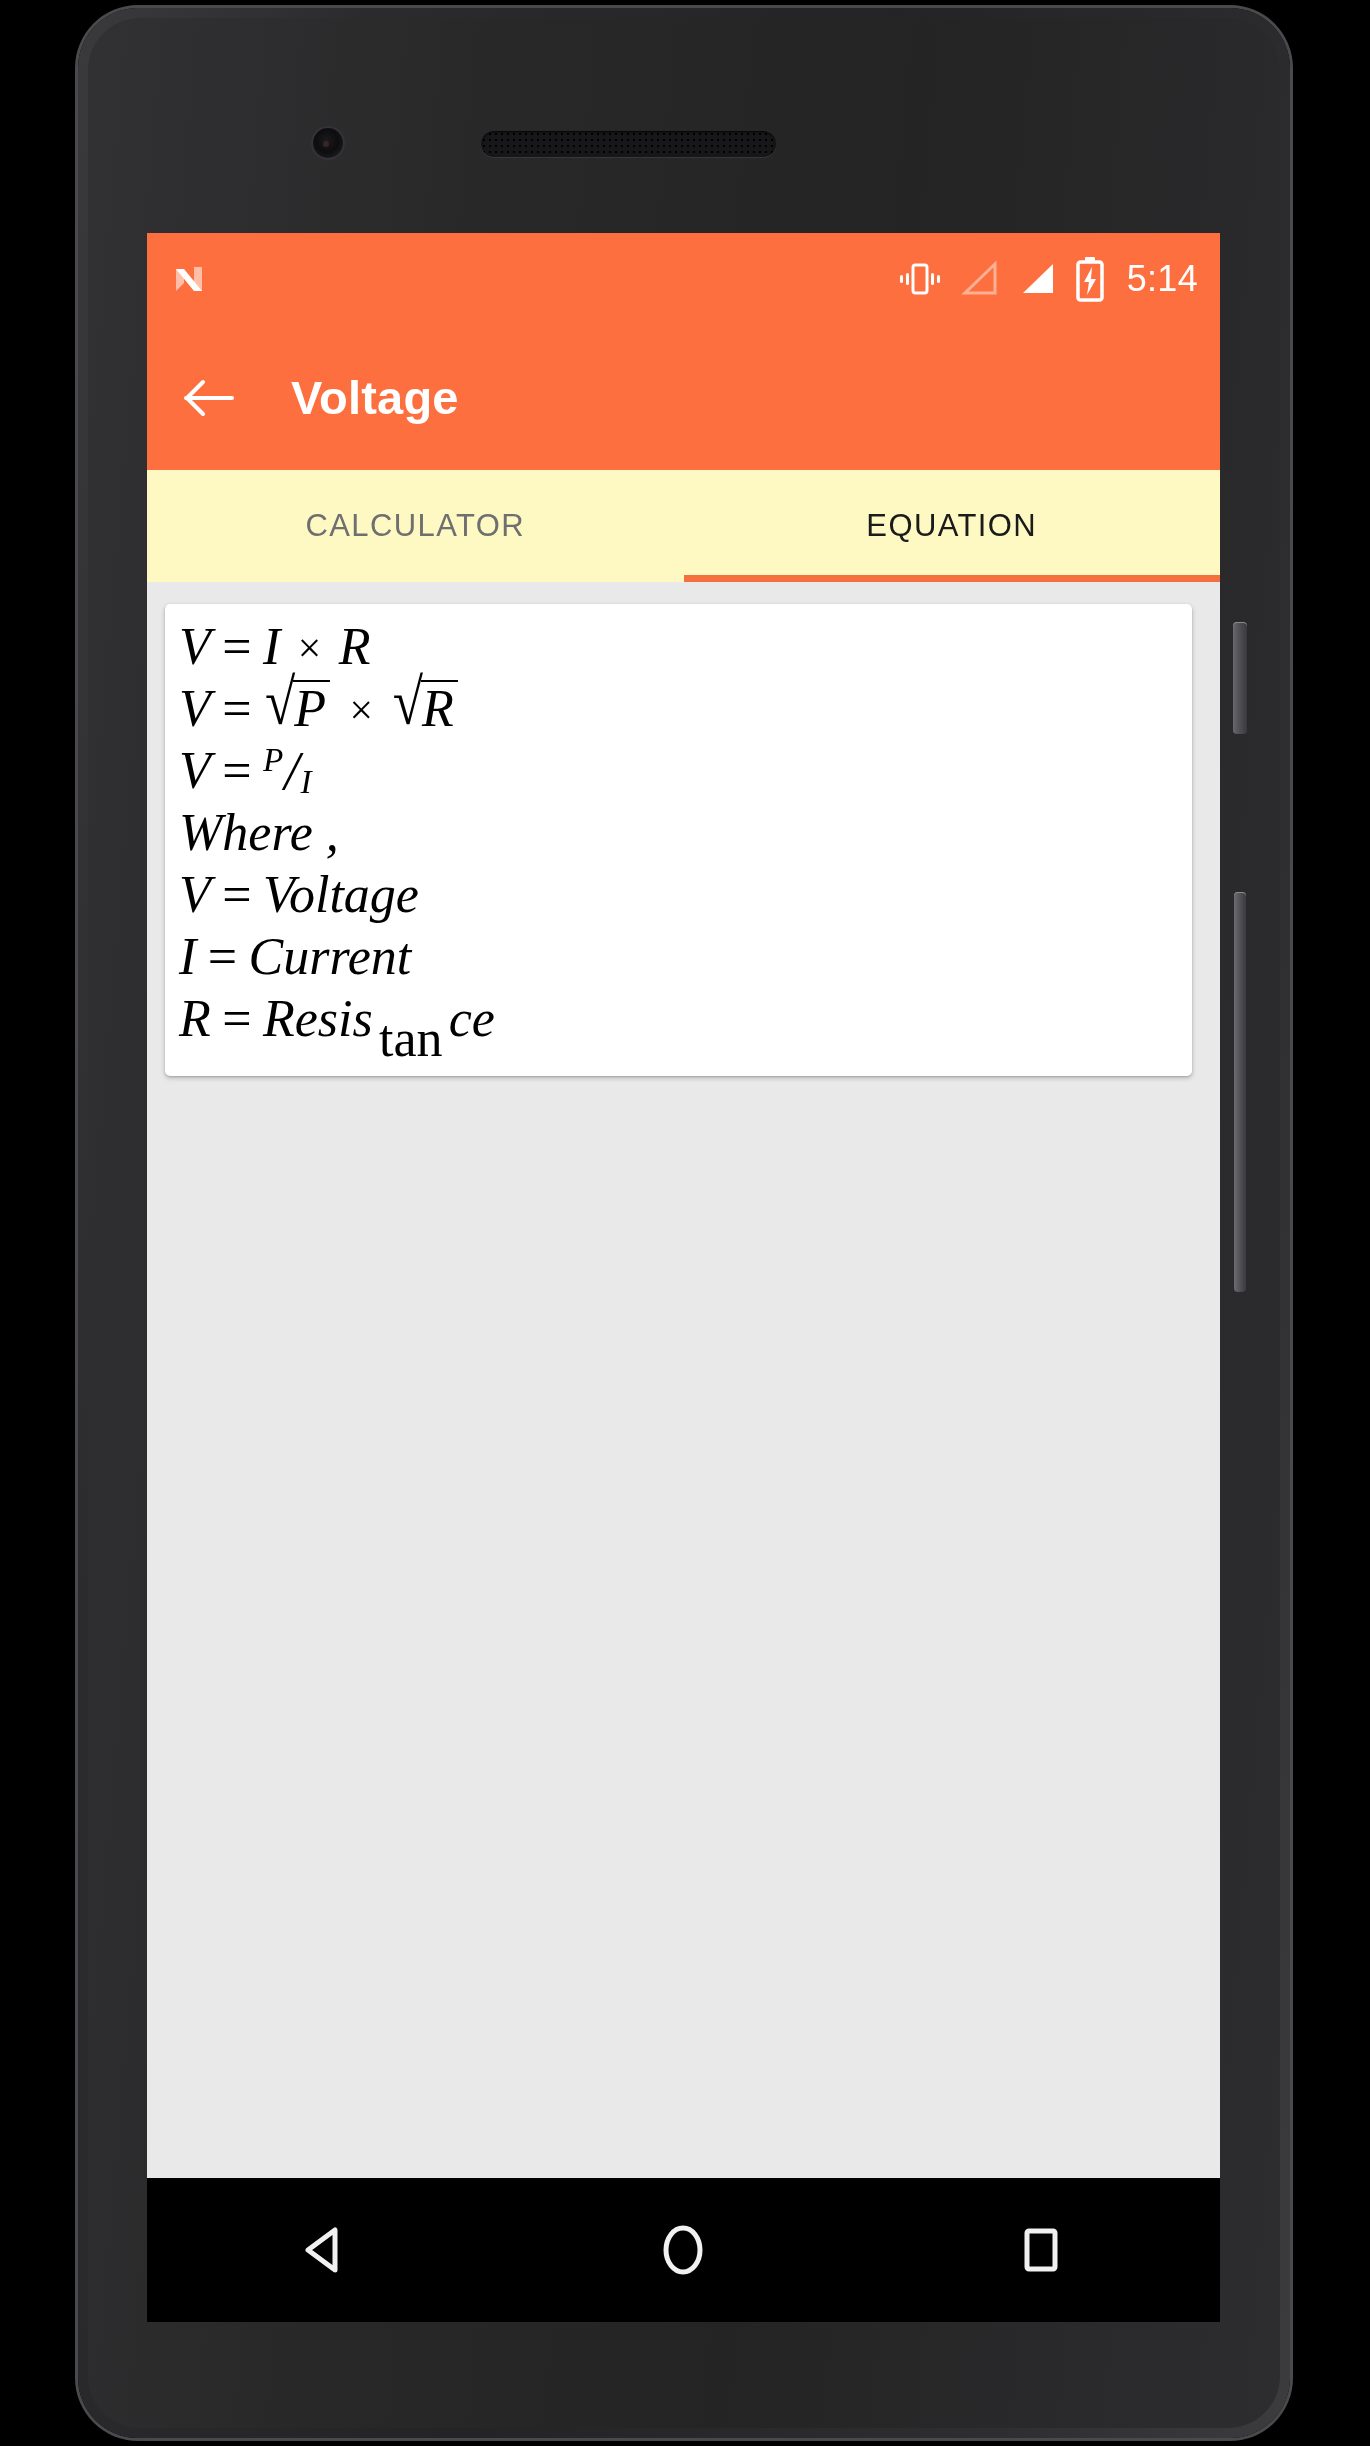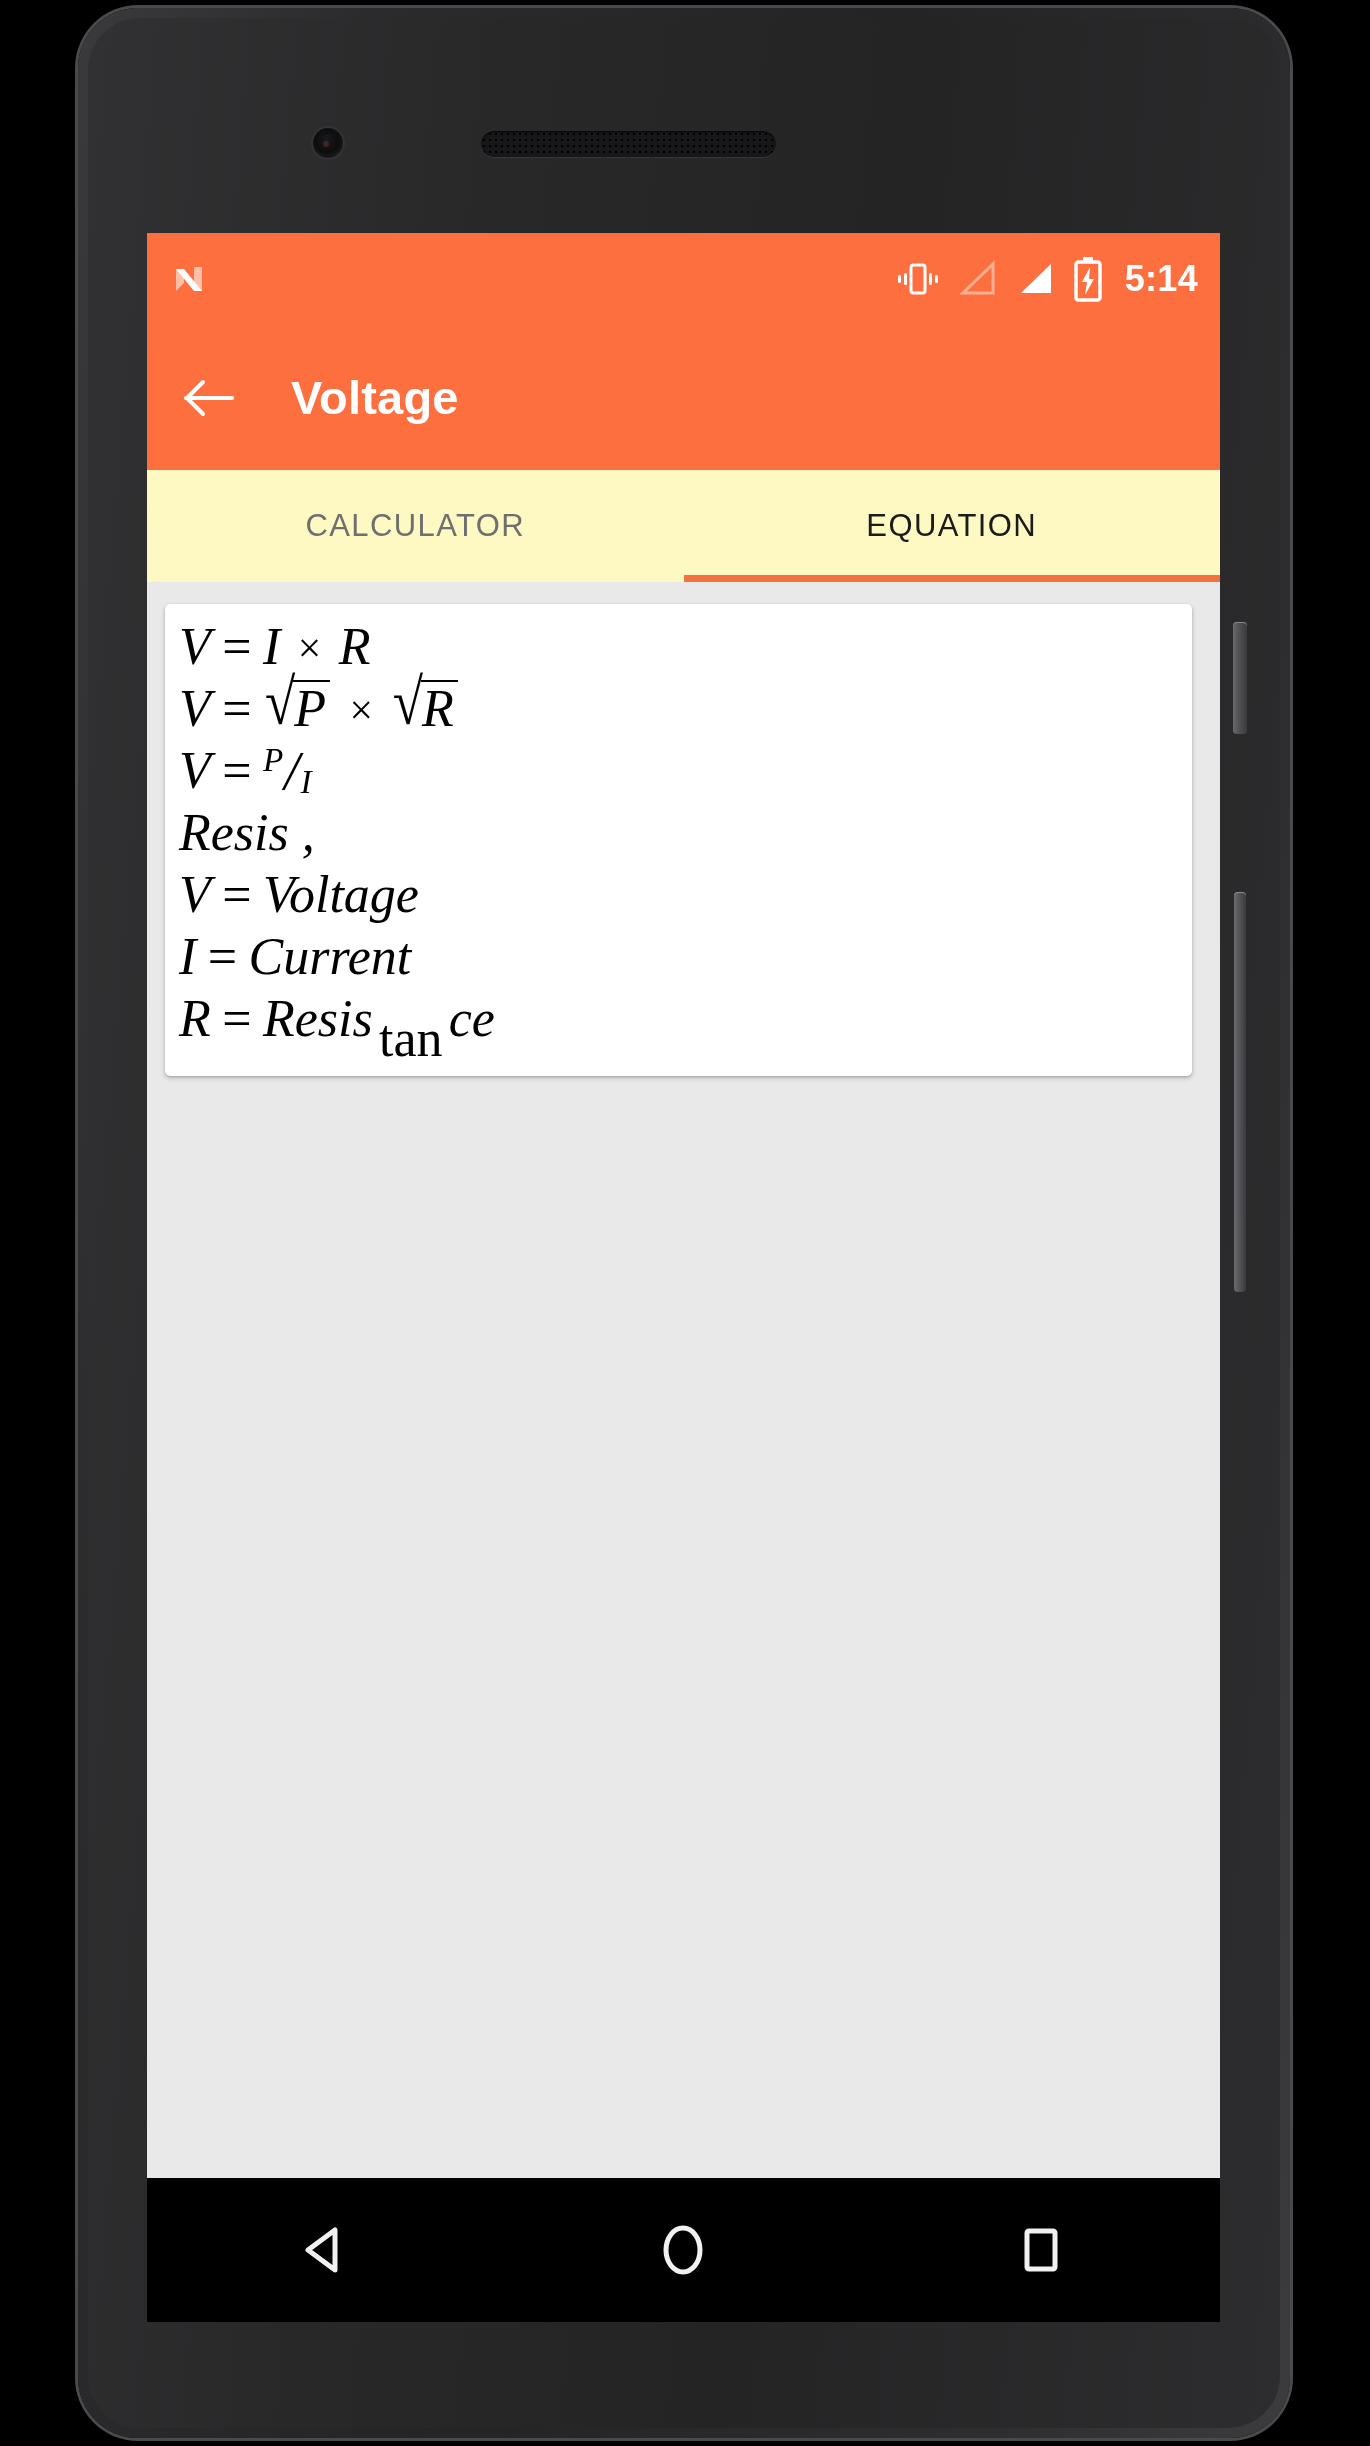--- a/index.html
+++ b/index.html
@@ -126,21 +126,21 @@
     padding: 0 22px 0 26px;
     box-sizing: border-box;
   }
   .status-left { display: flex; align-items: center; flex: 1; }
   .status-right { display: flex; align-items: center; gap: 16px; }
   .nlogo { width: 34px; height: 34px; display: block; }
   .sb-icon { display: block; }
   .clock {
     color: #ffffff;
     font-size: 36px;
-    font-weight: 700;
+    font-weight: 400;
     letter-spacing: 0.3px;
     margin-left: 6px;
     white-space: nowrap;
   }
 
   
   .toolbar {
     height: 145px;
     background: #fd6f3f;
     display: flex;
@@ -406,21 +406,21 @@
         <span>V</span>
         <span class="eq-sym">=</span>
         <span class="frac">
           <span class="num">P</span>
           <span class="slash">/</span>
           <span class="den">I</span>
         </span>
       </div>
 
       <div class="eq-line">
-        <span>Resis ,</span>
+        <span>Where ,</span>
       </div>
 
       <div class="eq-line">
         <span>V</span>
         <span class="eq-sym">=</span>
         <span>Voltage</span>
       </div>
 
       <div class="eq-line">
         <span>I</span>

